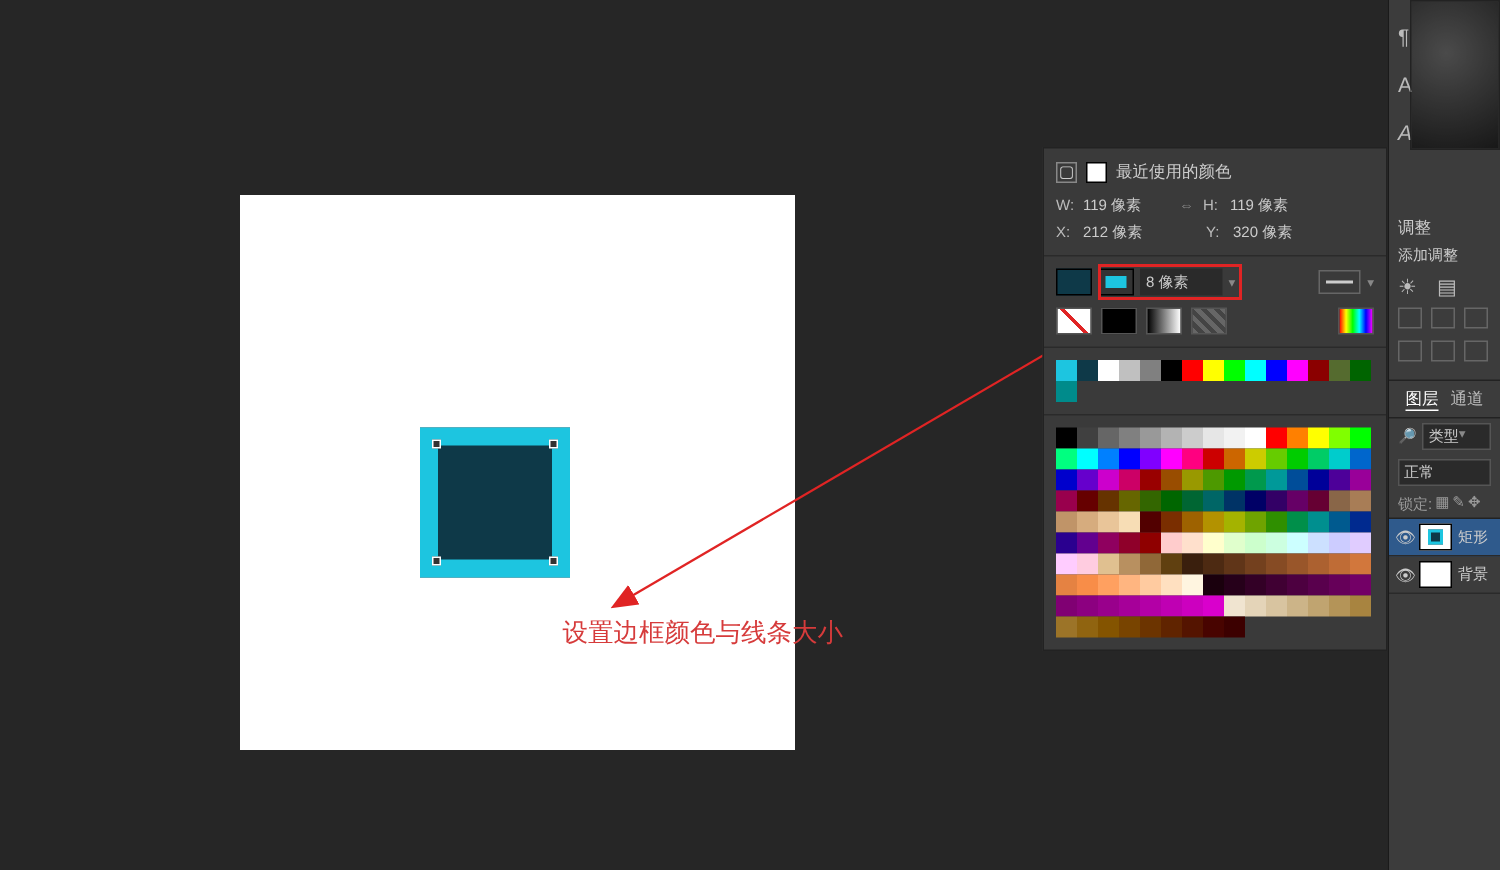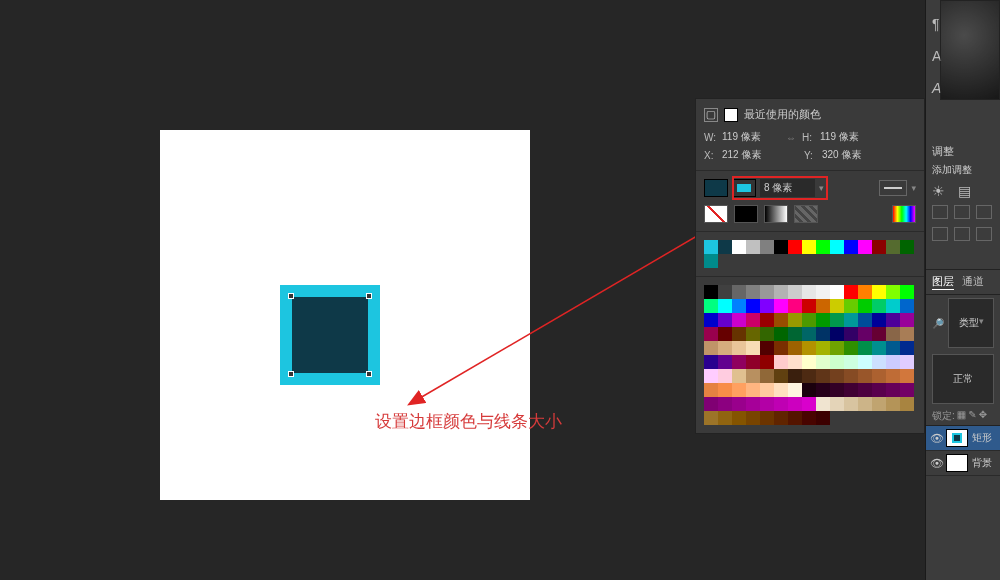--- a/index.html
+++ b/index.html
@@ -110,21 +110,21 @@
       background: radial-gradient(circle at 40% 35%, #555, #000);
       border: 1px solid #111; opacity: .6;
     }
     .right-section-label { font-size: 11px; color: #ccc; margin: 8px 6px 4px; }
     .right-icon-row { display: flex; gap: 6px; padding: 2px 6px; }
     .ri { width: 16px; height: 14px; border: 1px solid #666; }
     .layers-tabs { display: flex; gap: 8px; padding: 4px 6px; font-size: 11px; border-top: 1px solid #222; border-bottom: 1px solid #222; }
     .tab { color: #bbb; }
     .tab.active { color: #fff; border-bottom: 1px solid #fff; }
     .layer-type { display: flex; align-items: center; gap: 4px; padding: 3px 6px; font-size: 10px; }
-    .sel-box { flex: 1; background: #2a2a2a; border: 1px solid #555; padding: 17px 3px; display: flex; justify-content: center; }
+    .sel-box { flex: 1; background: #2a2a2a; border: 1px solid #555; padding: 1px 3px; display: flex; justify-content: flex-start; }
     .layer-row {
       display: flex; align-items: center; gap: 4px;
       padding: 3px 4px; border-bottom: 1px solid #2a2a2a;
       font-size: 10px;
     }
     .layer-row.sel { background: #2f5a8c; }
     .eye { width: 12px; font-size: 11px; }
     .thumb {
       width: 22px; height: 18px; background: #fff;
       border: 1px solid #000; display: flex;
@@ -395,21 +395,21 @@
     <div class="ri"></div>
     <div class="ri"></div>
     <div class="ri"></div>
   </div>
   <div class="right-icon-row" style="margin-top:4px;">
     <div class="ri"></div>
     <div class="ri"></div>
     <div class="ri"></div>
   </div>
 
-  <div class="layers-tabs" style="margin-top:26px;">
+  <div class="layers-tabs" style="margin-top:10px;justify-content:center;">
     <span class="tab active">图层</span>
     <span class="tab">通道</span>
   </div>
   <div class="layer-type">
     <span>🔎</span>
     <div class="sel-box">
       <span>类型</span>
       <span class="dd">▾</span>
     </div>
   </div>

